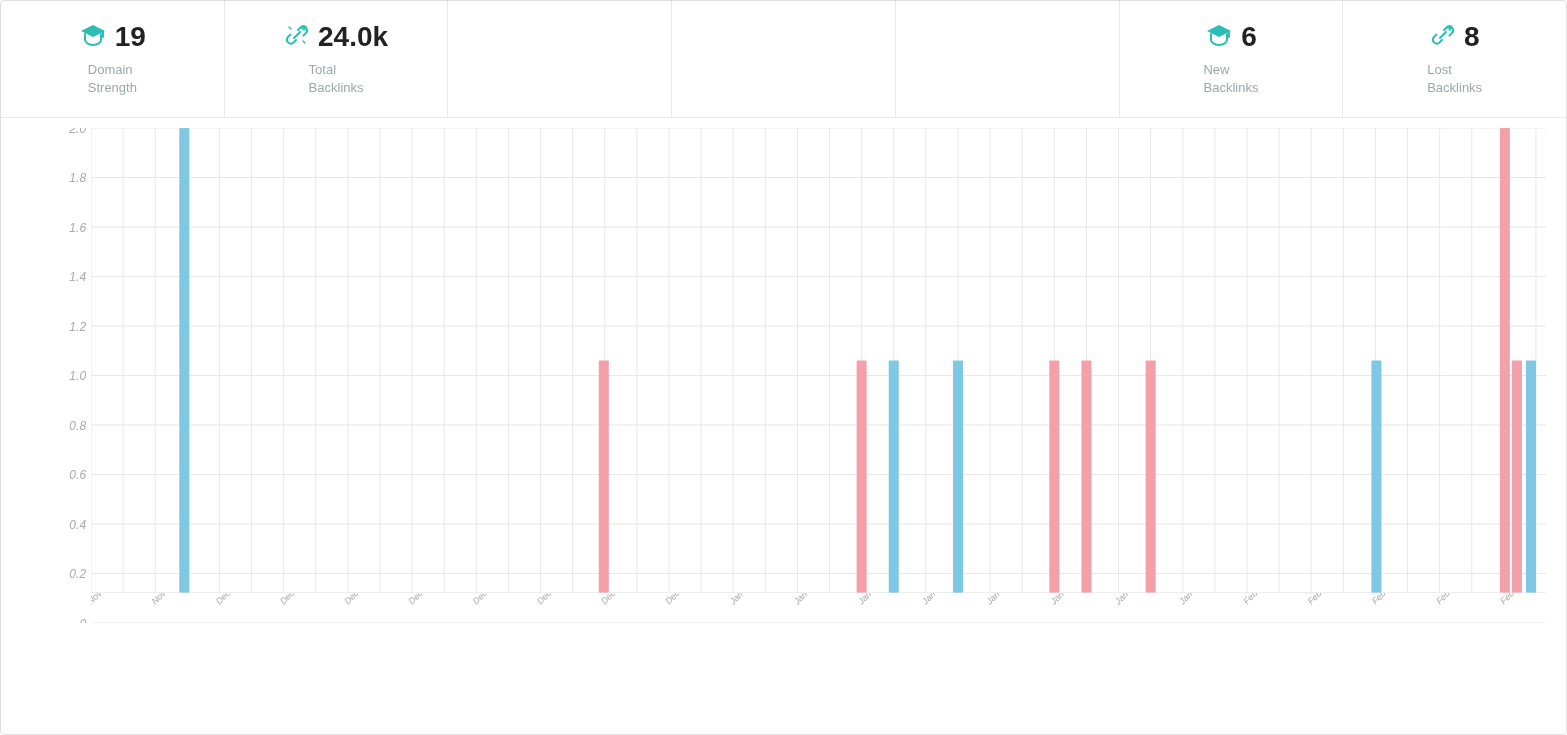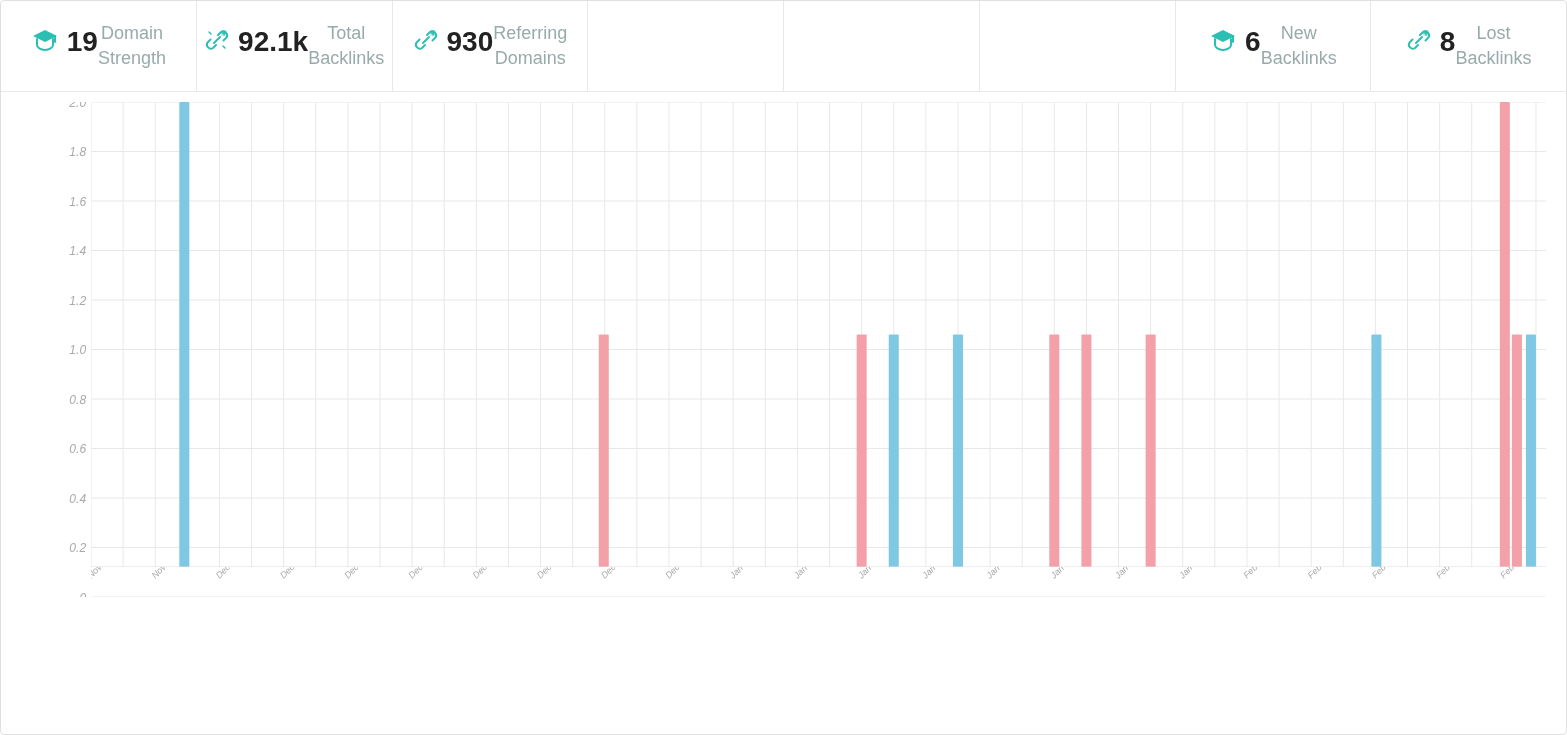--- a/index.html
+++ b/index.html
@@ -17,44 +17,44 @@
       overflow: hidden;
     }
     .stats-bar {
       display: flex;
       border-bottom: 1px solid #e8e8e8;
       padding: 0;
     }
     .stat-item {
       flex: 1;
       display: flex;
-      flex-direction: row;
+      flex-direction: column;
       align-items: center;
       justify-content: center;
       padding: 20px 2px;
       border-right: 1px solid #e8e8e8;
     }
     .stat-item:last-child {
       border-right: none;
     }
     .stat-top {
       display: flex;
       align-items: center;
       gap: 8px;
       margin-bottom: 8px;
     }
     .stat-number {
       font-size: 28px;
       font-weight: 700;
       color: #222;
     }
     .stat-label {
-      font-size: 18px;
+      font-size: 13px;
       color: #9aa;
-      text-align: center;
+      text-align: left;
       line-height: 1.4;
     }
     .chart-area {
       padding: 10px 20px 30px 50px;
       position: relative;
       height: 535px;
       font-style: italic;
     }
   </style>
 </head>
@@ -84,40 +84,25 @@
           <svg width="26" height="26" viewBox="0 0 26 26" fill="none">
             <path d="M10 16l6-6" stroke="#2bbfb3" stroke-width="2" stroke-linecap="round"></path>
             <path d="M14 8l3-3a4 4 0 015.5 5.5l-3 3" stroke="#2bbfb3" stroke-width="2" stroke-linecap="round" fill="none"></path>
             <path d="M12 18l-3 3a4 4 0 01-5.5-5.5l3-3" stroke="#2bbfb3" stroke-width="2" stroke-linecap="round" fill="none"></path>
             <path d="M5 5l2 2" stroke="#2bbfb3" stroke-width="1.5" stroke-linecap="round"></path>
             <path d="M19 19l2 2" stroke="#2bbfb3" stroke-width="1.5" stroke-linecap="round"></path>
             <rect x="17" y="3" width="6" height="6" rx="1" fill="#2bbfb3" opacity="0.3"></rect>
             <path d="M20 4v4M18 6h4" stroke="#2bbfb3" stroke-width="1.5" stroke-linecap="round"></path>
           </svg>
         </span>
-        <span class="stat-number">92.1k</span>
+        <span class="stat-number">24.0k</span>
       </div>
       <div class="stat-label">Total<br>Backlinks</div>
     </div>
 
-    <div class="stat-item">
-      <div class="stat-top">
-        <span>
-          <svg width="26" height="26" viewBox="0 0 26 26" fill="none">
-            <path d="M10 16l6-6" stroke="#2bbfb3" stroke-width="2" stroke-linecap="round"></path>
-            <path d="M14 8l3-3a4 4 0 015.5 5.5l-3 3" stroke="#2bbfb3" stroke-width="2" stroke-linecap="round" fill="none"></path>
-            <path d="M12 18l-3 3a4 4 0 01-5.5-5.5l3-3" stroke="#2bbfb3" stroke-width="2" stroke-linecap="round" fill="none"></path>
-            <rect x="17" y="3" width="6" height="6" rx="1" fill="#2bbfb3" opacity="0.3"></rect>
-            <path d="M20 4v4M18 6h4" stroke="#2bbfb3" stroke-width="1.5" stroke-linecap="round"></path>
-          </svg>
-        </span>
-        <span class="stat-number">930</span>
-      </div>
-      <div class="stat-label">Referring<br>Domains</div>
-    </div>
 
     <div class="stat-item"></div>
     <div class="stat-item"></div>
     <div class="stat-item"></div>
 
     <div class="stat-item">
       <div class="stat-top">
         <span>
           <svg width="28" height="28" viewBox="0 0 28 28" fill="none">
             <path d="M14 4L2 10l12 6 12-6-12-6z" fill="#2bbfb3"></path>

